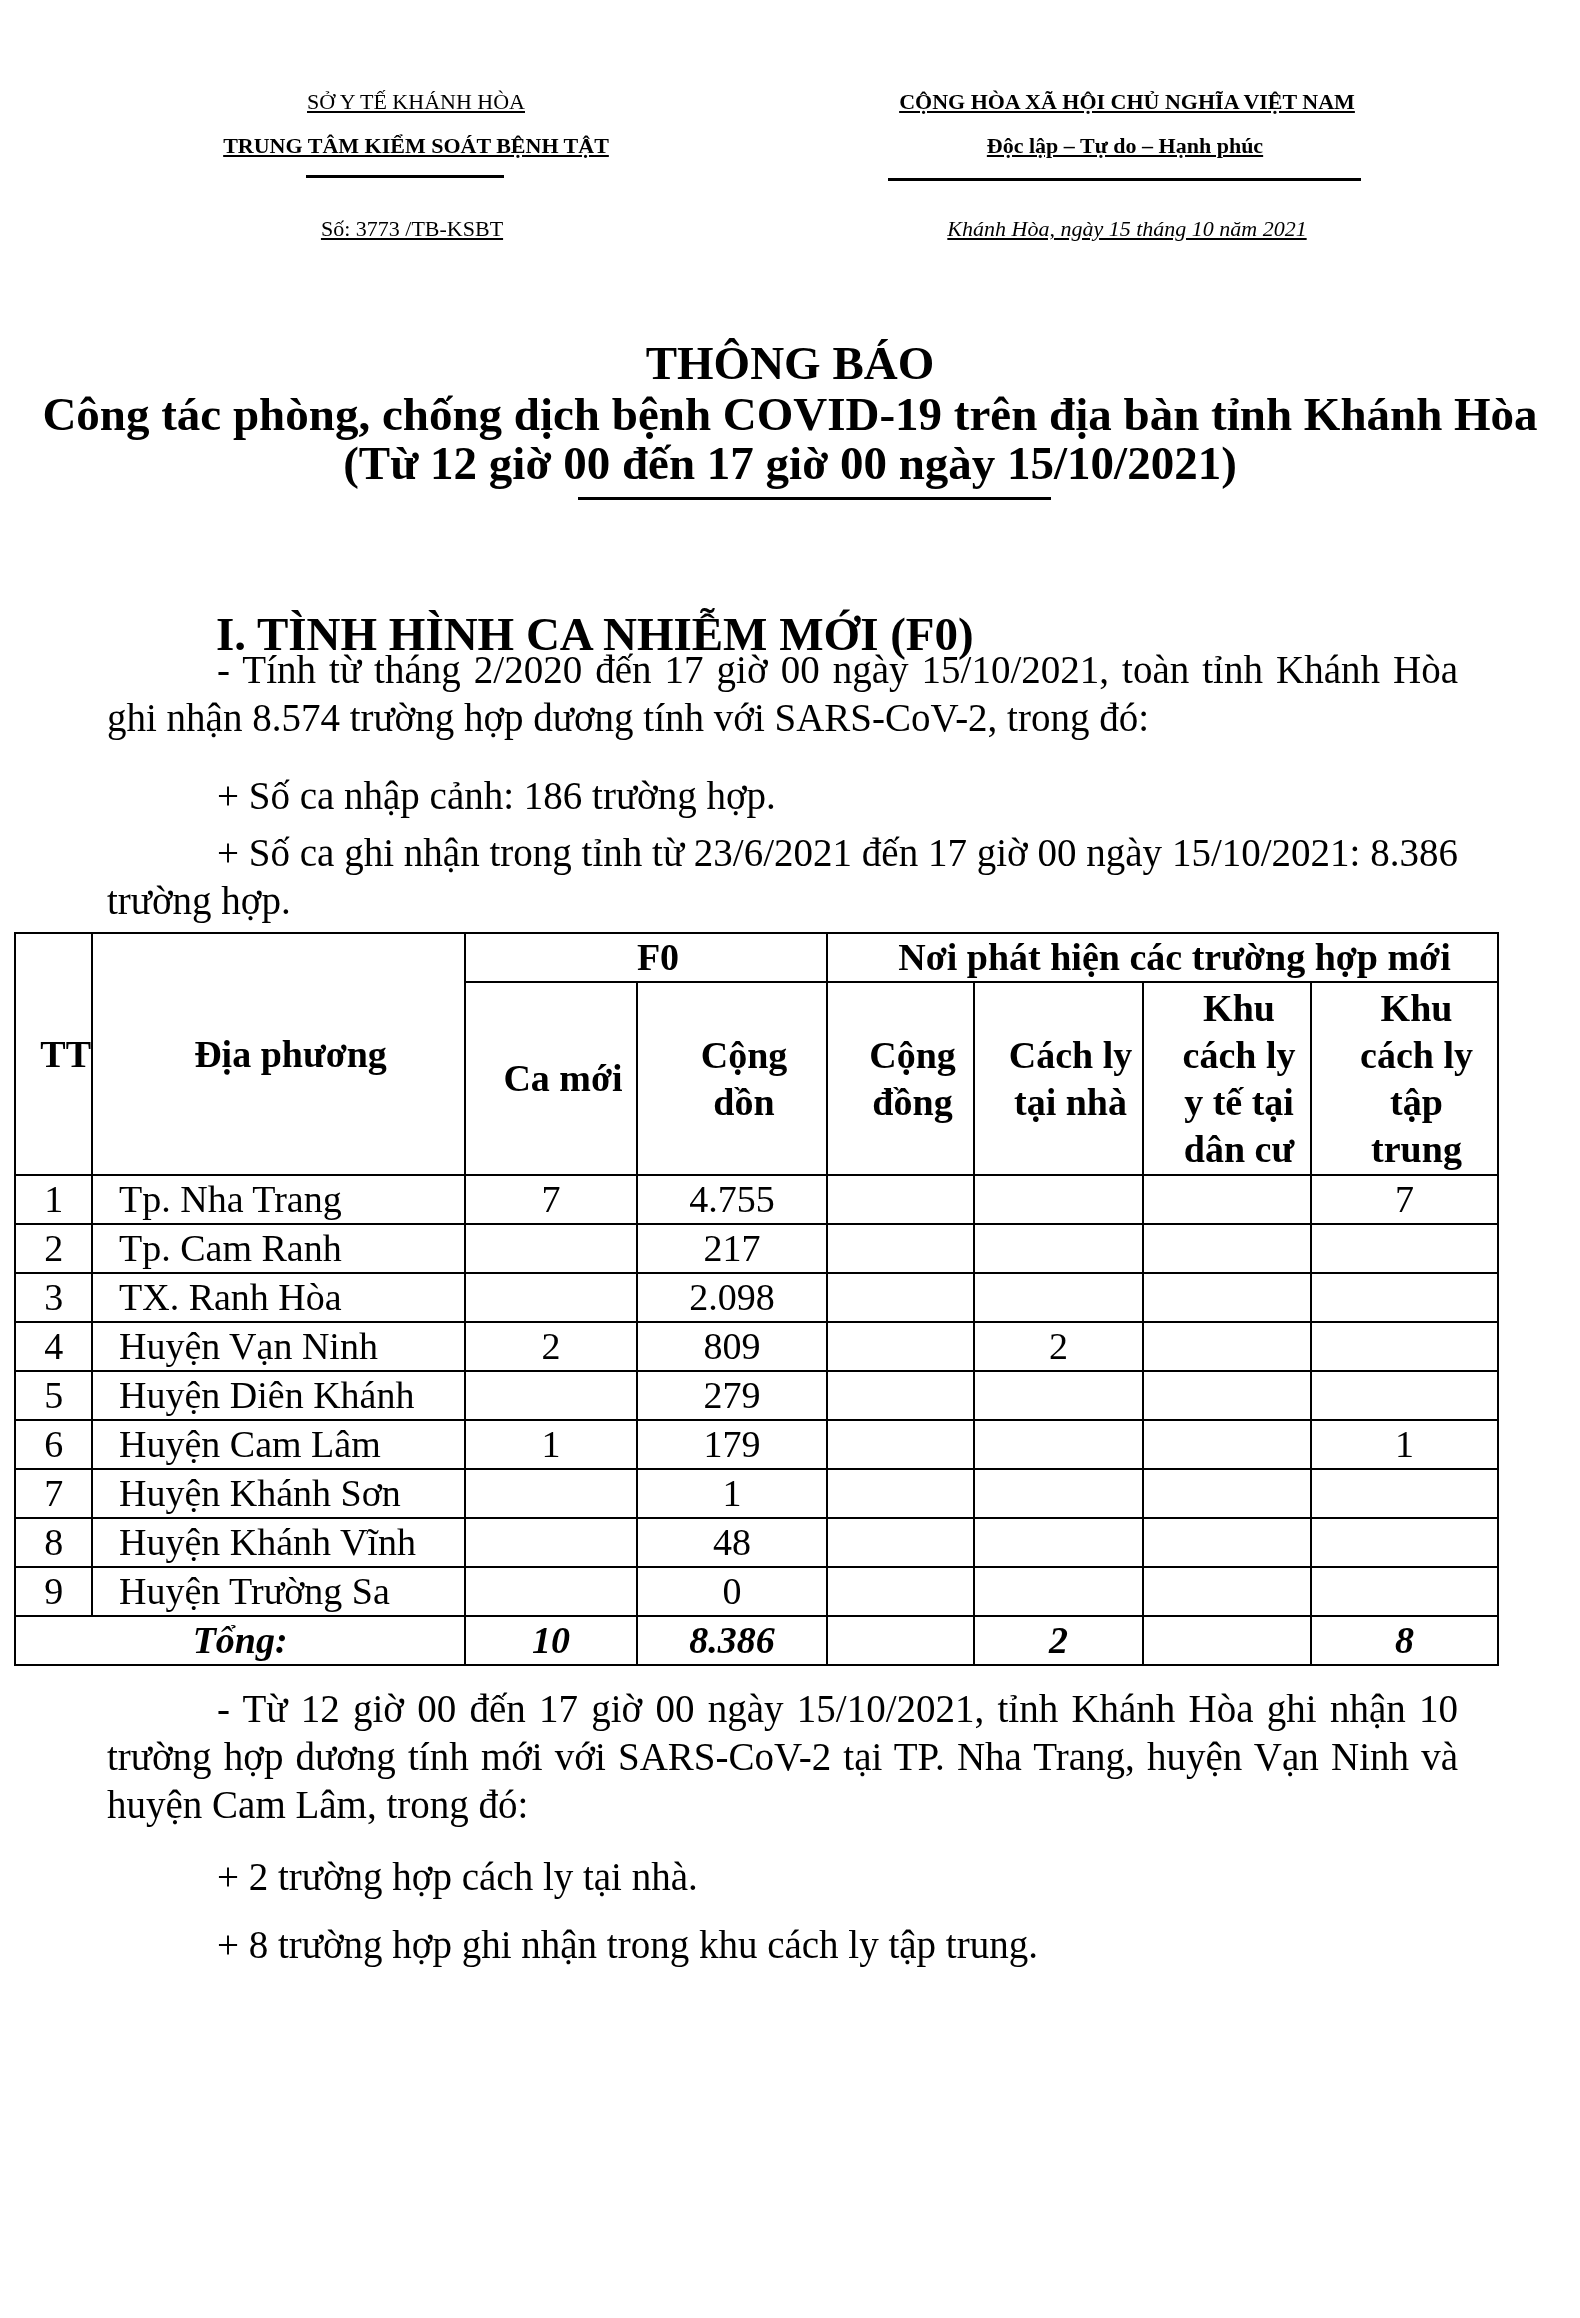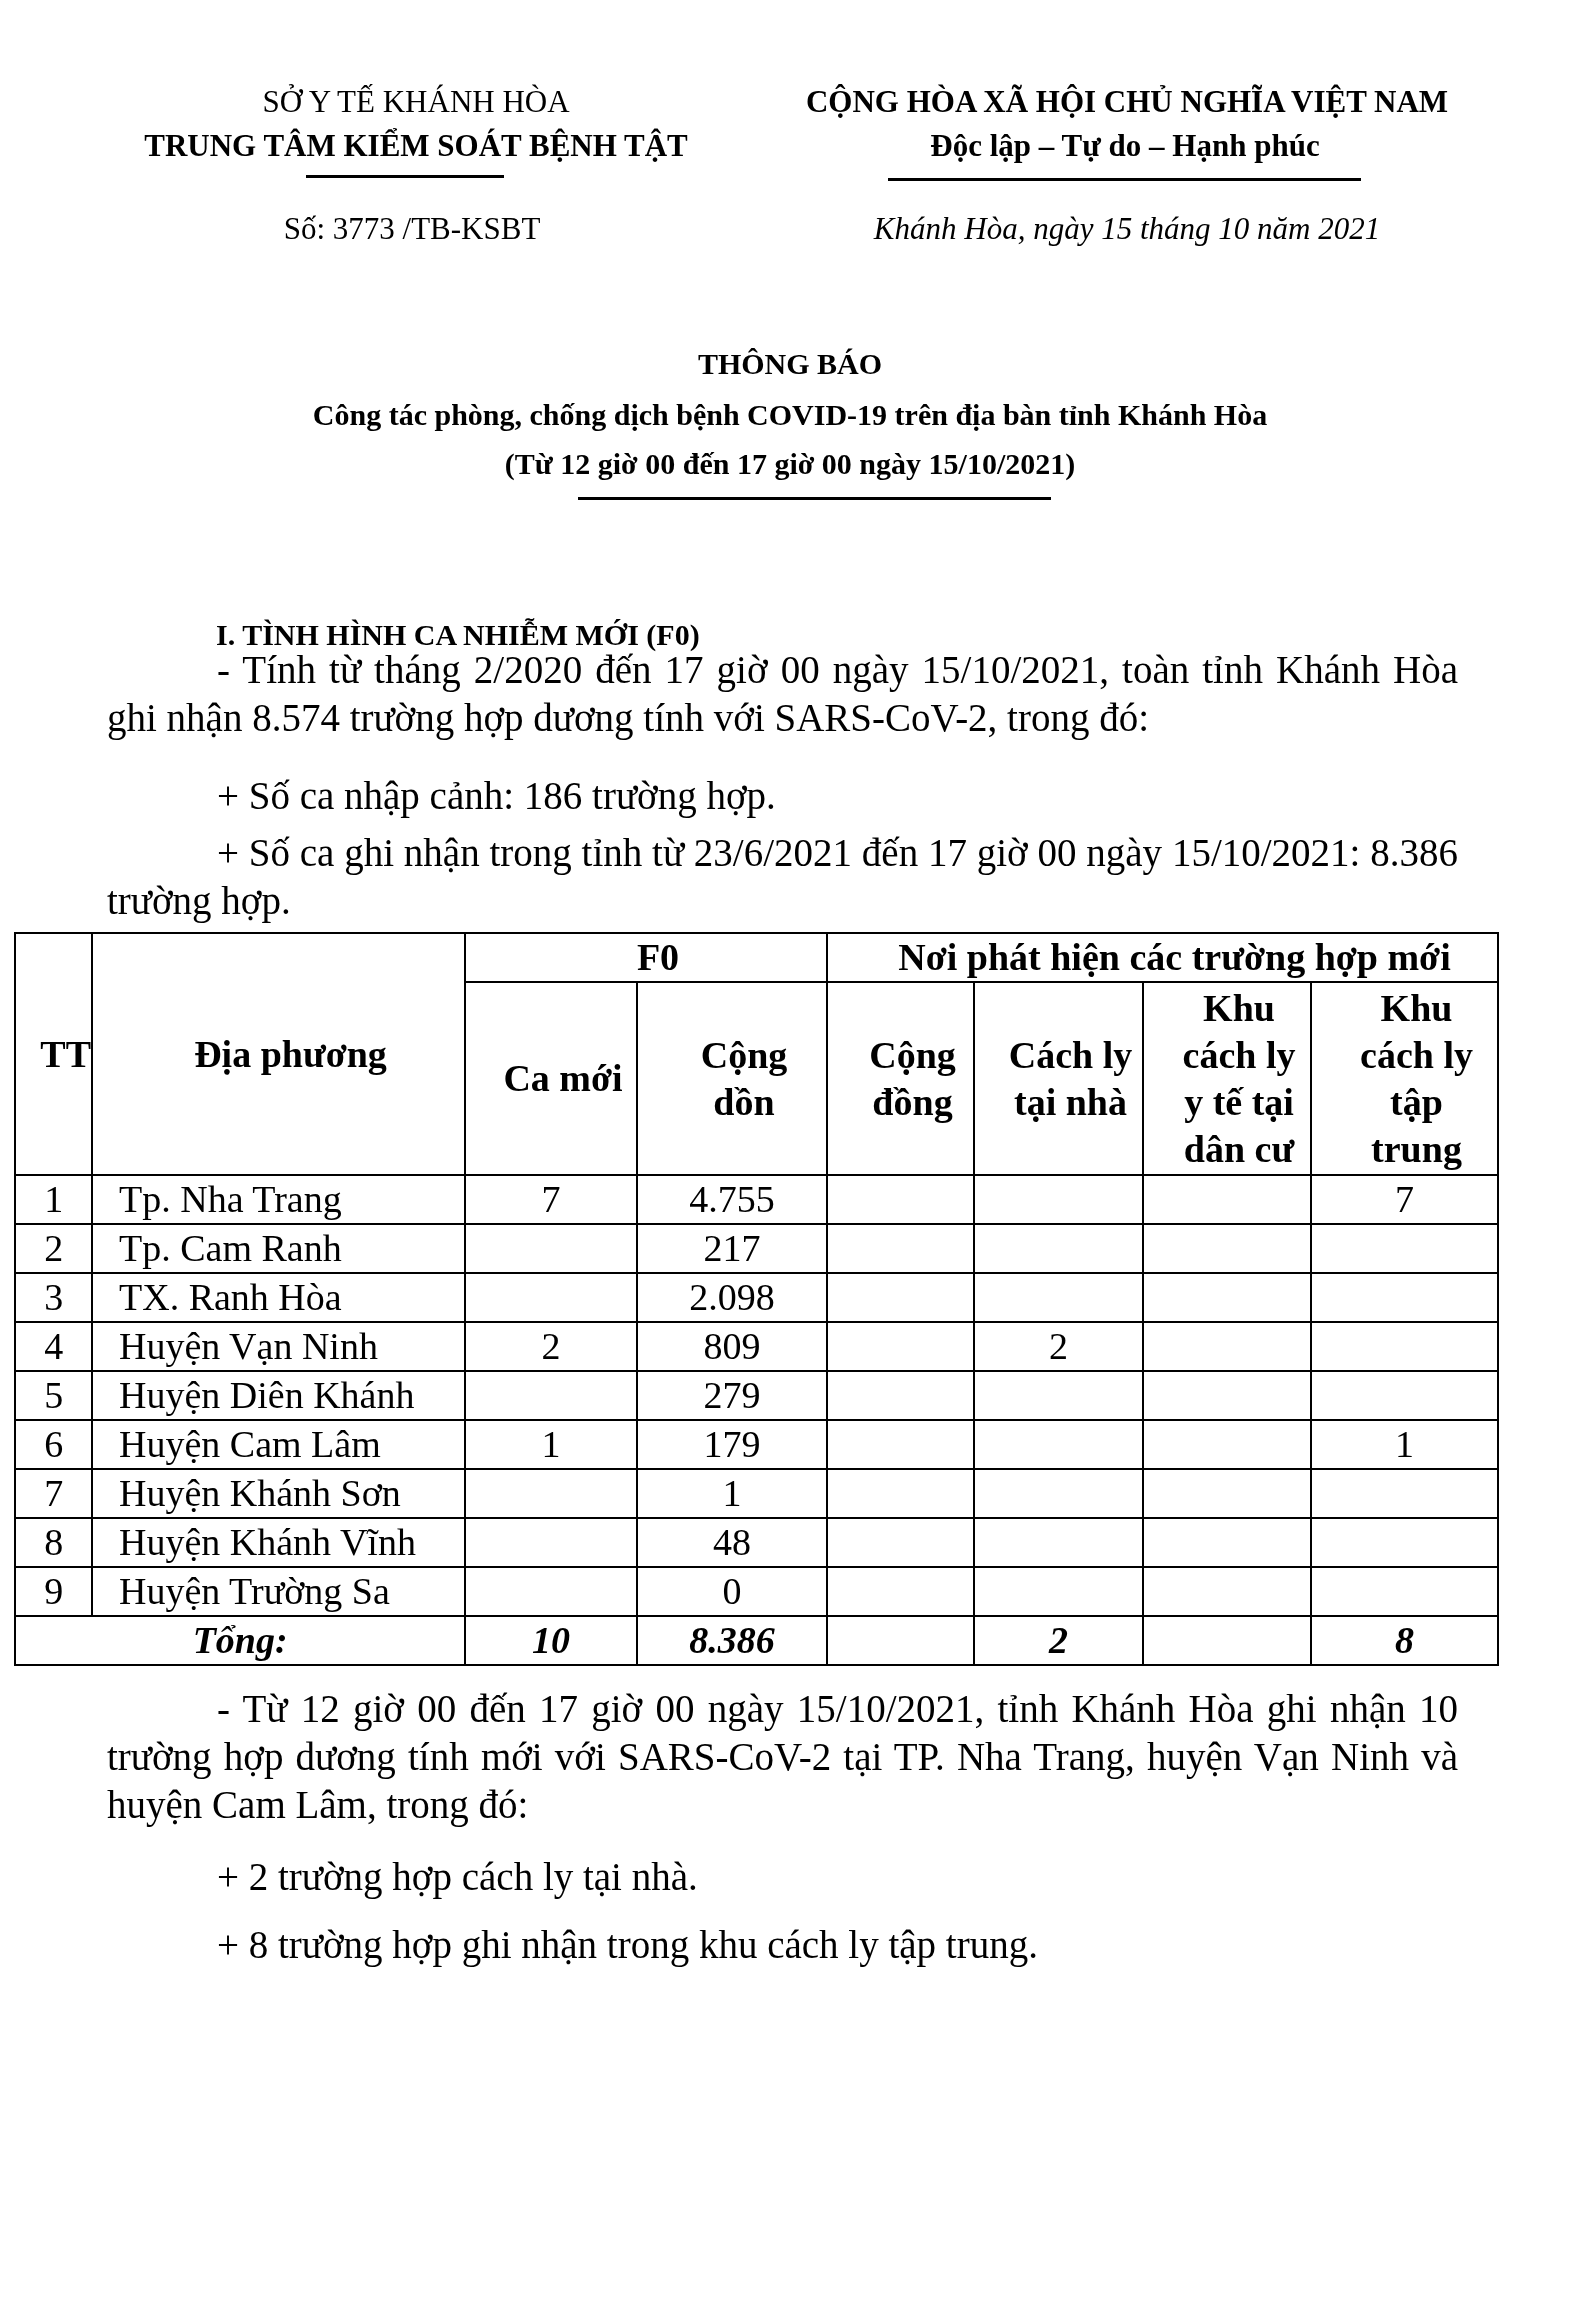--- a/index.html
+++ b/index.html
@@ -2,22 +2,22 @@
 <html style="font-size:11.5px"><head>
 <meta charset="utf-8">
 <style>
   html, body { margin:0; padding:0; background:#ffffff; }
   body { width:1581px; height:2319px; position:relative; overflow:hidden;
          font-family:"Liberation Serif", "DejaVu Serif", serif; color:#000; }
   .abs { position:absolute; white-space:nowrap; }
   .ctr { transform:translateX(-50%); text-align:center; }
   .b { font-weight:bold; }
   .i { font-style:italic; }
-  .hd { font-size:31px; line-height:40px; }
-  .body { font-size:30px; line-height:47px; }
+  .hd { font-size:22px; line-height:40px;text-decoration:underline; }
+  .body { font-size:47px; line-height:47px; }
   .rule { position:absolute; background:#000; height:2.9px; }
   .para { position:absolute; left:107px; width:1351px; font-size:39px; line-height:48px; text-align:justify; }
   .para .indent { display:inline-block; width:110px; }
   table.data { position:absolute; left:14.3px; top:932px; border-collapse:collapse;
                font-size:38px; table-layout:fixed; }
   table.data td, table.data th { border:2.1px solid #000; padding:0; line-height:47px; }
   table.data th { font-weight:bold; text-align:center; vertical-align:middle;padding-left:24px; }
   table.data td { height:44px; text-align:center; vertical-align:middle; }
   table.data td.name { text-align:left; padding-left:26px; }
   table.data tr.total td { font-weight:bold; }

